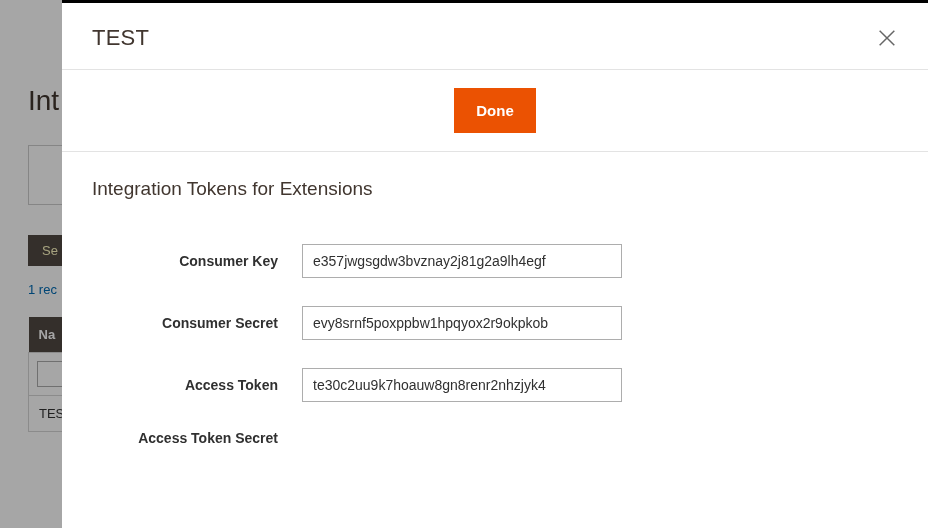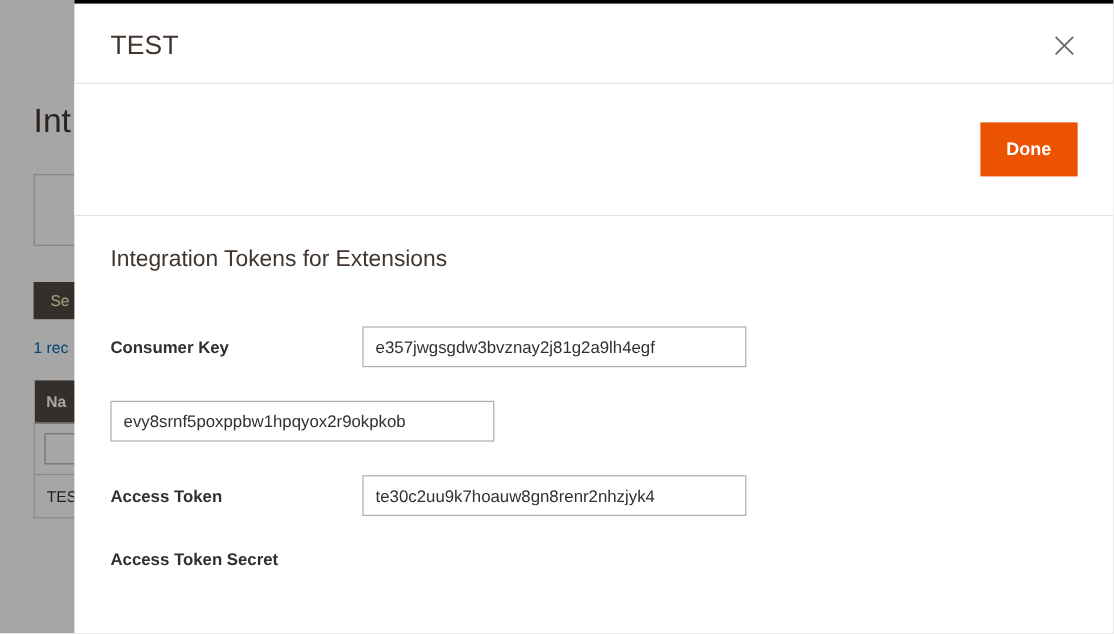--- a/index.html
+++ b/index.html
@@ -43,22 +43,22 @@
       font-size: 22px;
       font-weight: 400;
       color: #41362f;
       letter-spacing: 0.2px;
     }
     .close-icon { width: 22px; height: 22px; cursor: pointer; color: #666; }
     .close-icon svg { width: 100%; height: 100%; display: block; }
 
     .action-bar {
       display: flex;
-      justify-content: flex-end;
-      padding: 32px 30px;
+      justify-content: center;
+      padding: 18px 30px;
       border-top: 1px solid #e3e3e3;
       border-bottom: 1px solid #e3e3e3;
       background: #fff;
     }
     .done-btn {
       background: #eb5202;
       color: #fff;
       border: none;
       padding: 14px 22px;
       font-size: 15px;
@@ -74,21 +74,21 @@
       margin-bottom: 44px;
     }
 
     .field-row {
       display: flex;
       align-items: center;
       margin-bottom: 28px;
     }
     .field-label {
       width: 210px;
-      text-align: left;
+      text-align: right;
       padding-right: 24px;
       font-size: 14px;
       font-weight: 600;
       color: #303030;
     }
     .field-input {
       width: 320px;
       height: 34px;
       border: 1px solid #adadad;
       padding: 0 10px;
@@ -144,20 +144,21 @@
 
   <div class="modal-body">
     <div class="section-title">Integration Tokens for Extensions</div>
 
     <div class="field-row">
       <div class="field-label">Consumer Key</div>
       <input class="field-input" readonly="" value="e357jwgsgdw3bvznay2j81g2a9lh4egf" style="">
     </div>
 
     <div class="field-row">
+      <div class="field-label">Consumer Secret</div>
       <input class="field-input" readonly="" value="evy8srnf5poxppbw1hpqyox2r9okpkob" style="">
     </div>
 
     <div class="field-row">
       <div class="field-label">Access Token</div>
       <input class="field-input" readonly="" value="te30c2uu9k7hoauw8gn8renr2nhzjyk4" style="">
     </div>
 
     <div class="field-row">
       <div class="field-label">Access Token Secret</div>

